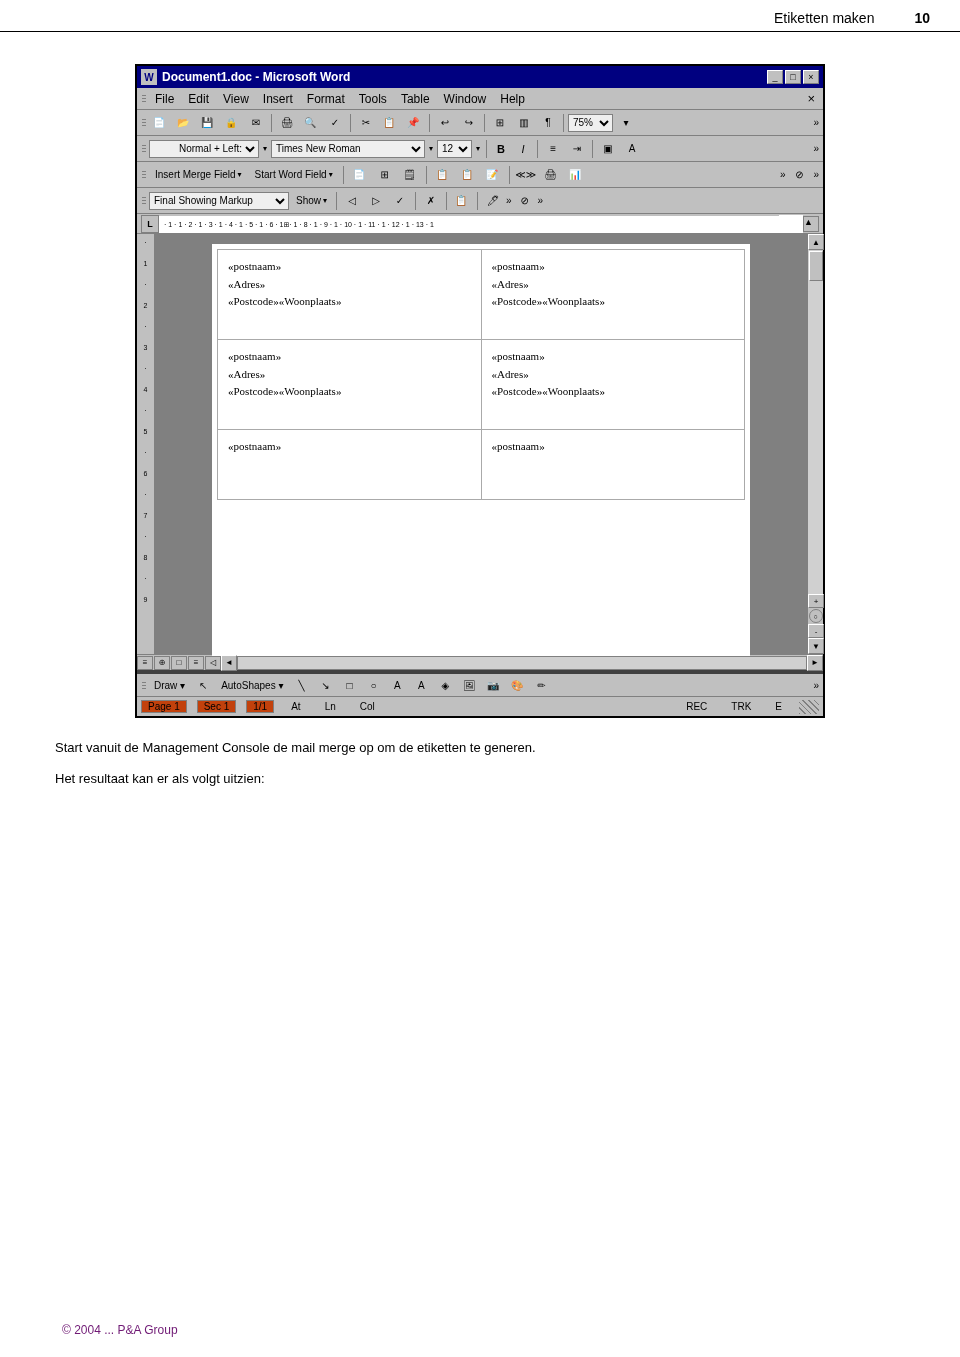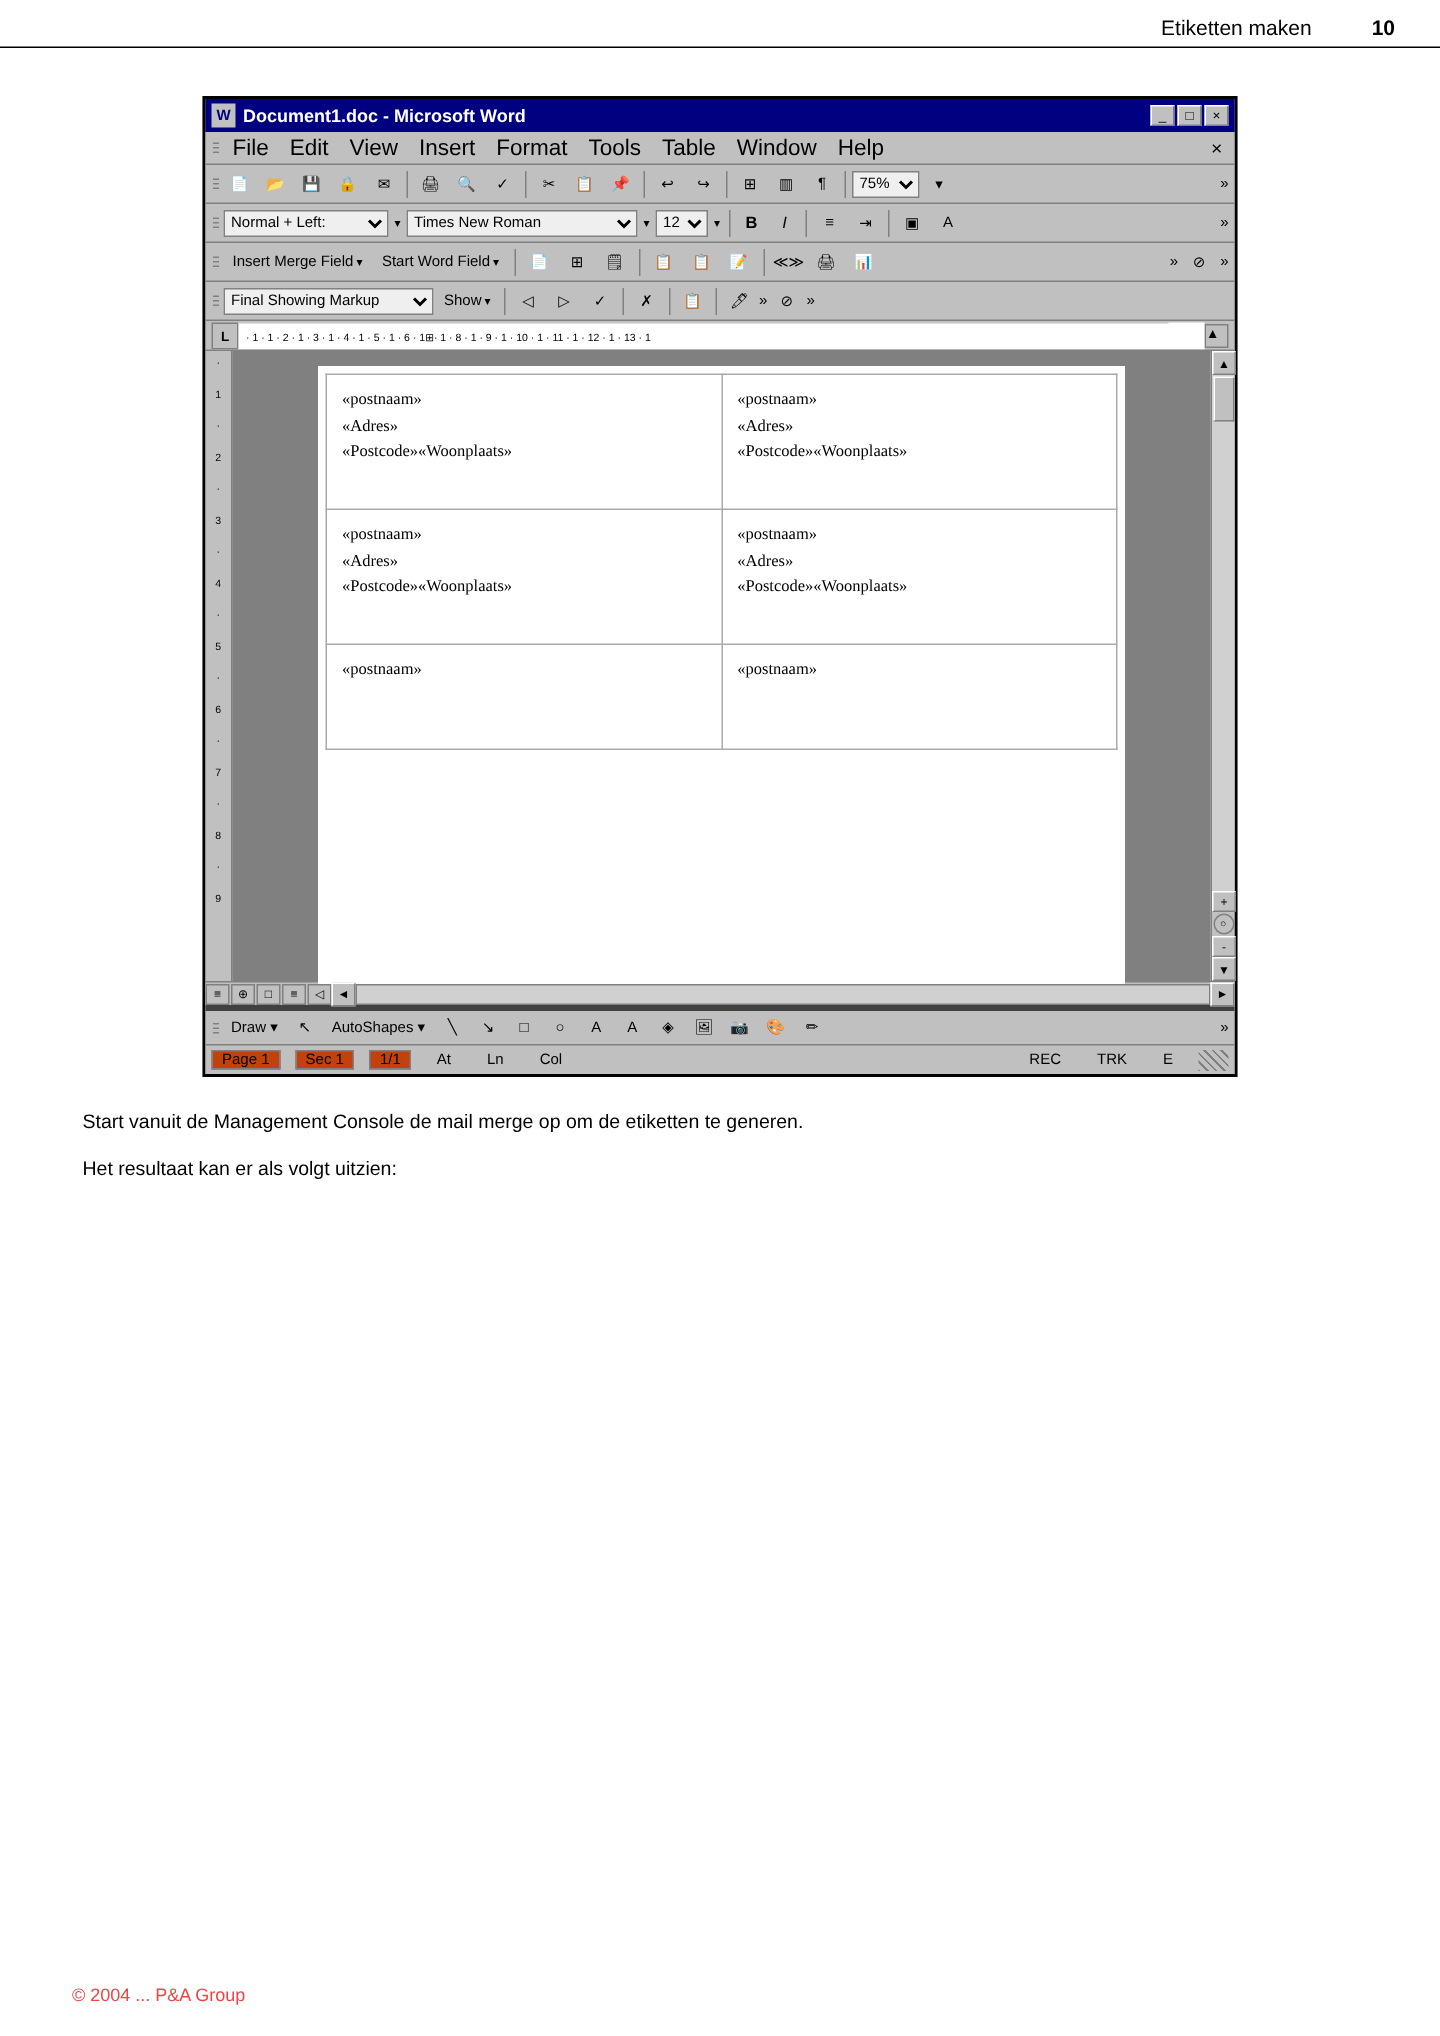--- a/index.html
+++ b/index.html
@@ -99,21 +99,21 @@
       background: #c0c0c0;
       display: flex;
       align-items: center;
       padding: 2px 4px;
       border-bottom: 1px solid #808080;
       height: 22px;
       gap: 2px;
     }
     .menu-item {
       padding: 2px 6px;
-      font-size: 15px;
+      font-size: 12px;
       cursor: pointer;
     }
     .menu-close {
       margin-left: auto;
       font-size: 13px;
       cursor: pointer;
       padding: 0 4px;
     }
 
     
@@ -173,20 +173,21 @@
       padding: 2px 4px;
       border-bottom: 1px solid #808080;
       height: 26px;
       gap: 2px;
     }
     .style-select {
       width: 110px;
       font-size: 10px;
       height: 18px;
       border: 1px solid #808080;
+      text-align: right;
     }
     .font-select {
       width: 154px;
       font-size: 10px;
       height: 18px;
       border: 1px solid #808080;
     }
     .size-select {
       width: 35px;
       font-size: 10px;
@@ -428,23 +429,23 @@
       color: #000;
     }
     .body-text p {
       margin-bottom: 10px;
     }
 
     
     .page-footer {
       position: absolute;
       bottom: 20px;
-      left: 48px;
+      left: 62px;
       font-size: 12px;
-      color: #ef4444;
+      color: #701a75;
       text-align: right;
     }
   </style>
 </head>
 <body>
 
 <div class="page-header">
   <span class="page-header-title">Etiketten maken</span>
   <span class="page-header-number">10</span>
 </div>

